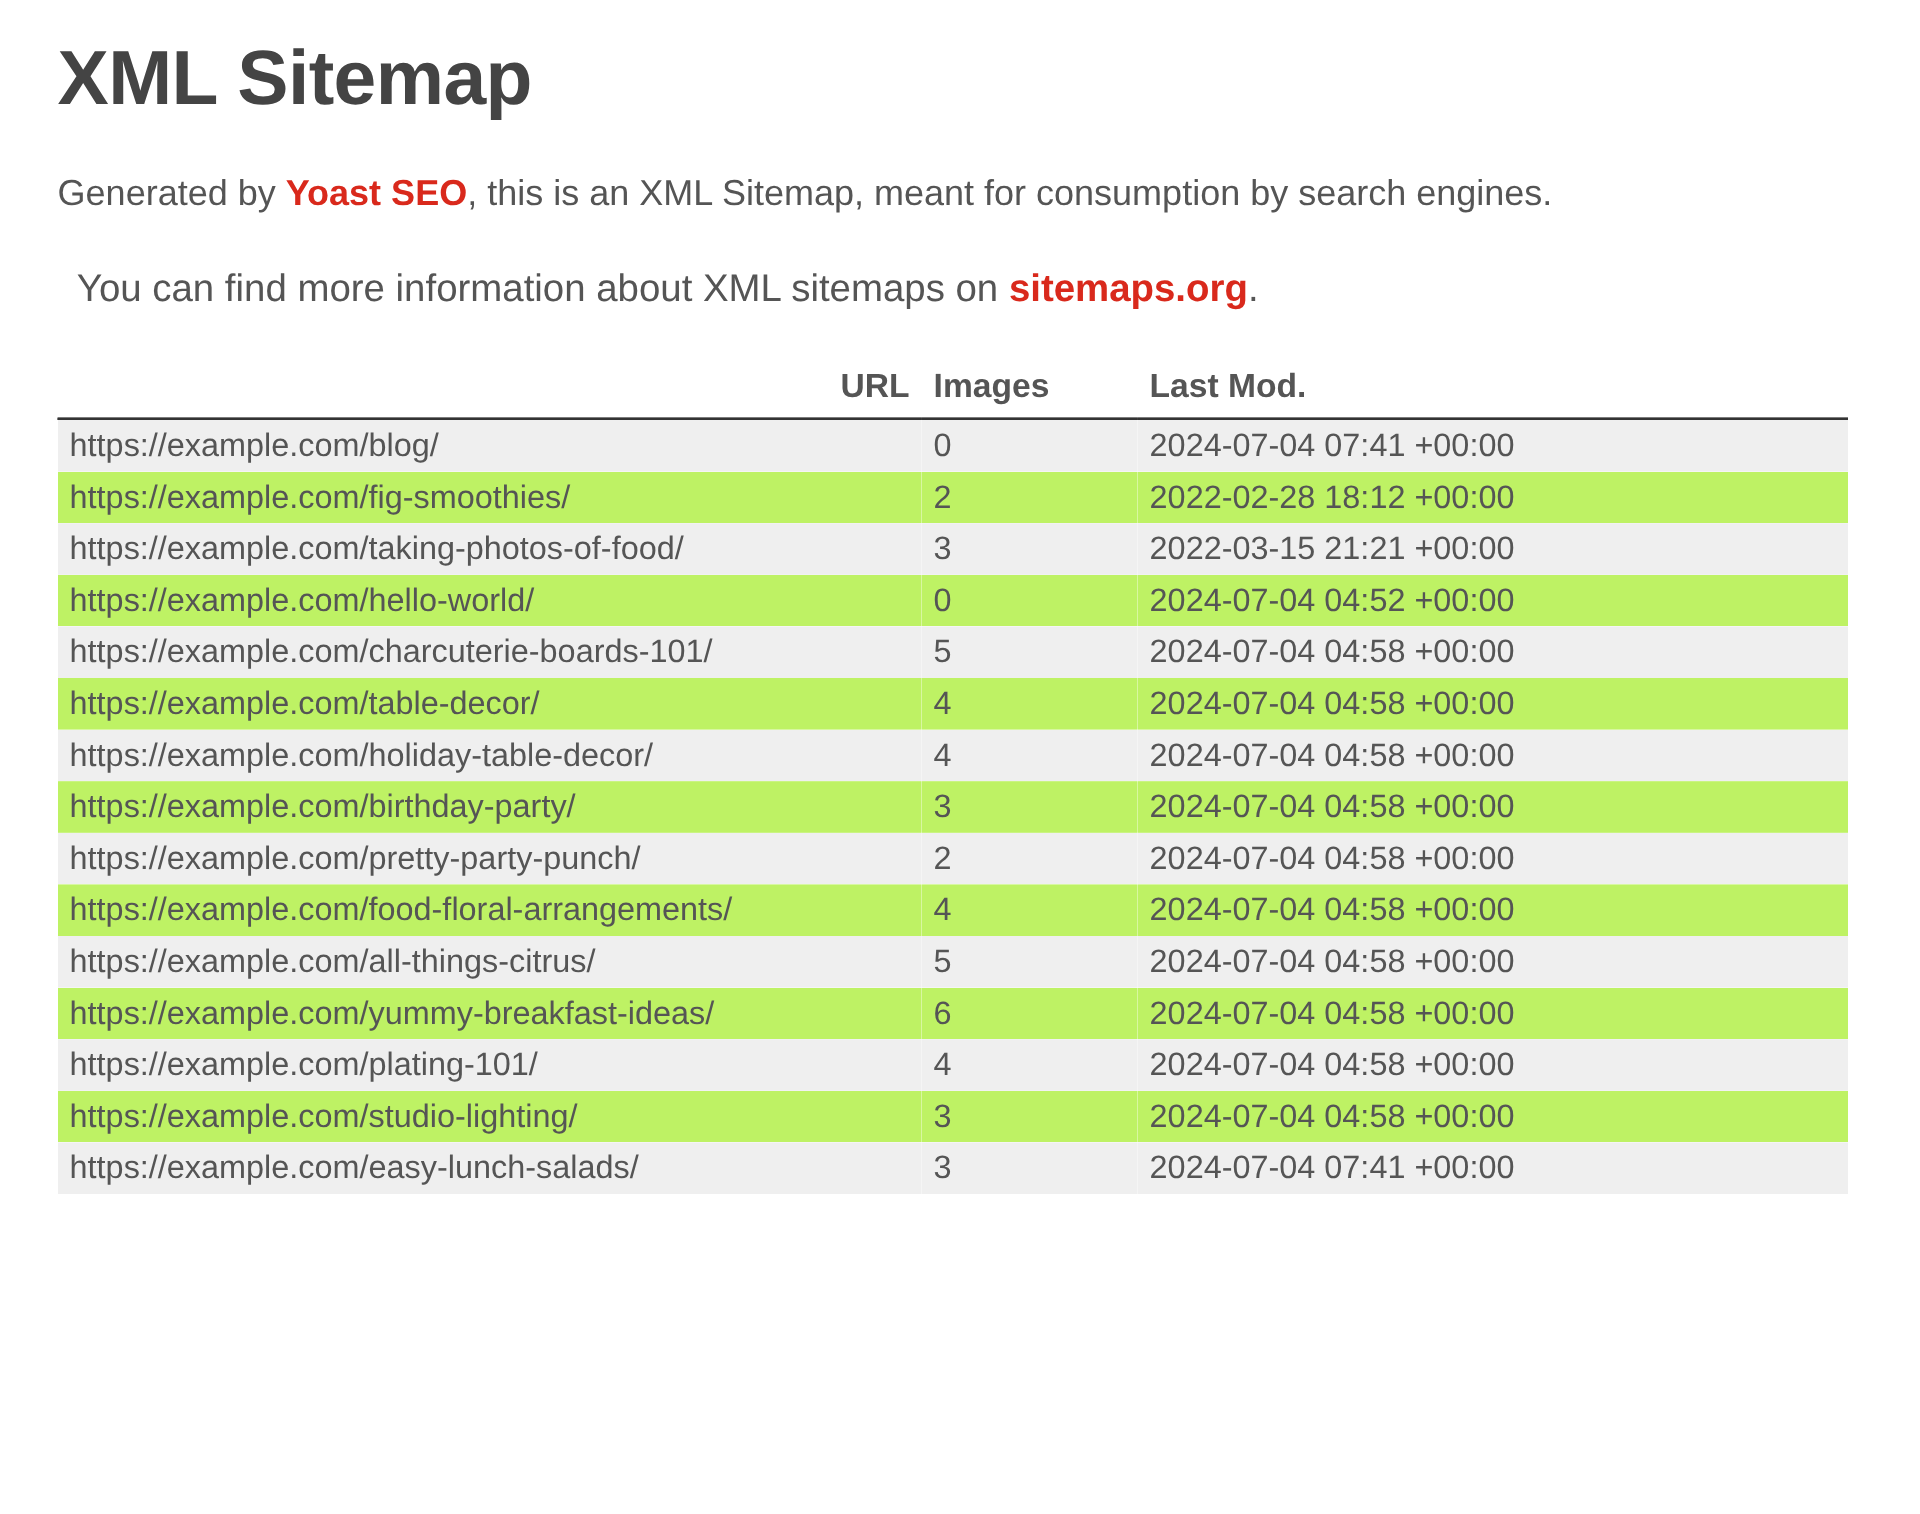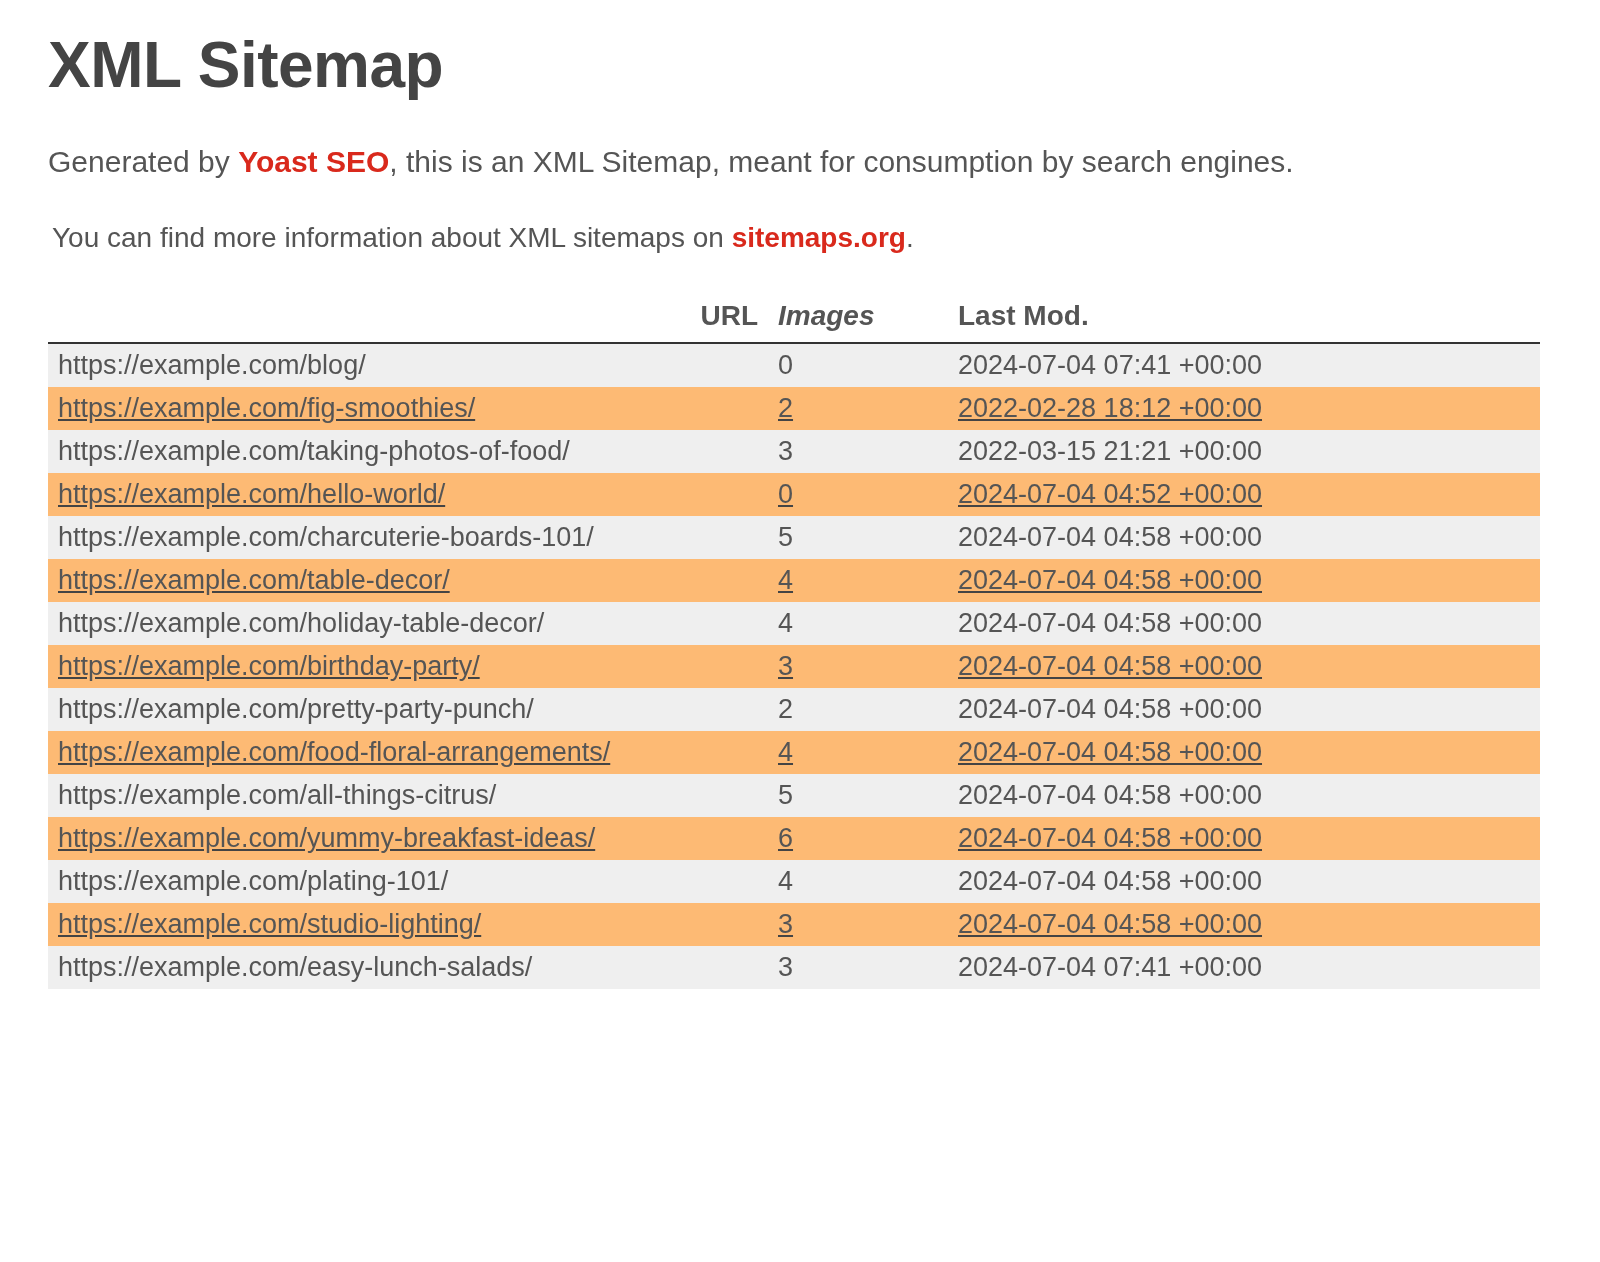--- a/index.html
+++ b/index.html
@@ -22,24 +22,24 @@
     margin: 0 0 40px 0;
     letter-spacing: -0.5px;
   }
   p.intro {
     font-size: 30px;
     line-height: 1.35;
     color: #555555;
     margin: 0 0 36px 0;
   }
   p.intro2 {
-    font-size: 28px;
+    font-size: 32px;
     line-height: 1.35;
     color: #555555;
-    margin: 0 0 36px 4px;
+    margin: 0 0 36px 16px;
   }
   p.count {
     font-size: 30px;
     color: #555555;
     margin: 0 0 36px 0;
   }
   a.link, span.link {
     color: #d9291c;
     font-weight: 700;
     text-decoration: none;
@@ -52,34 +52,33 @@
   }
   table.sitemap thead th {
     text-align: left;
     font-weight: 700;
     color: #555555;
     padding: 8px 10px 10px 10px;
     border-bottom: 2px solid #333333;
     font-size: 28px;
   }
   table.sitemap th.col-url { width: 700px; text-align: right; }
-  table.sitemap th.col-images { width: 160px; font-style: italic; }
+  table.sitemap th.col-images { width: 160px; }
   table.sitemap th.col-lastmod { width: auto; }
   table.sitemap tbody td {
     padding: 6px 10px;
     color: #555555;
     white-space: nowrap;
     overflow: hidden;
   }
   table.sitemap tbody tr.stripe-odd {
     background: #efefef;
   }
   table.sitemap tbody tr.stripe-even {
-    background: #fdba74;
-    text-decoration: underline;
+    background: #bef264;
   }
   
   .fade-bottom {
     position: absolute;
     left: 0;
     width: 1600px;
     height: 70px;
     pointer-events: none;
     background: linear-gradient(to bottom, rgba(255,255,255,0) 0%, rgba(255,255,255,0.9) 70%, #ffffff 100%);
     margin-top: -70px;

